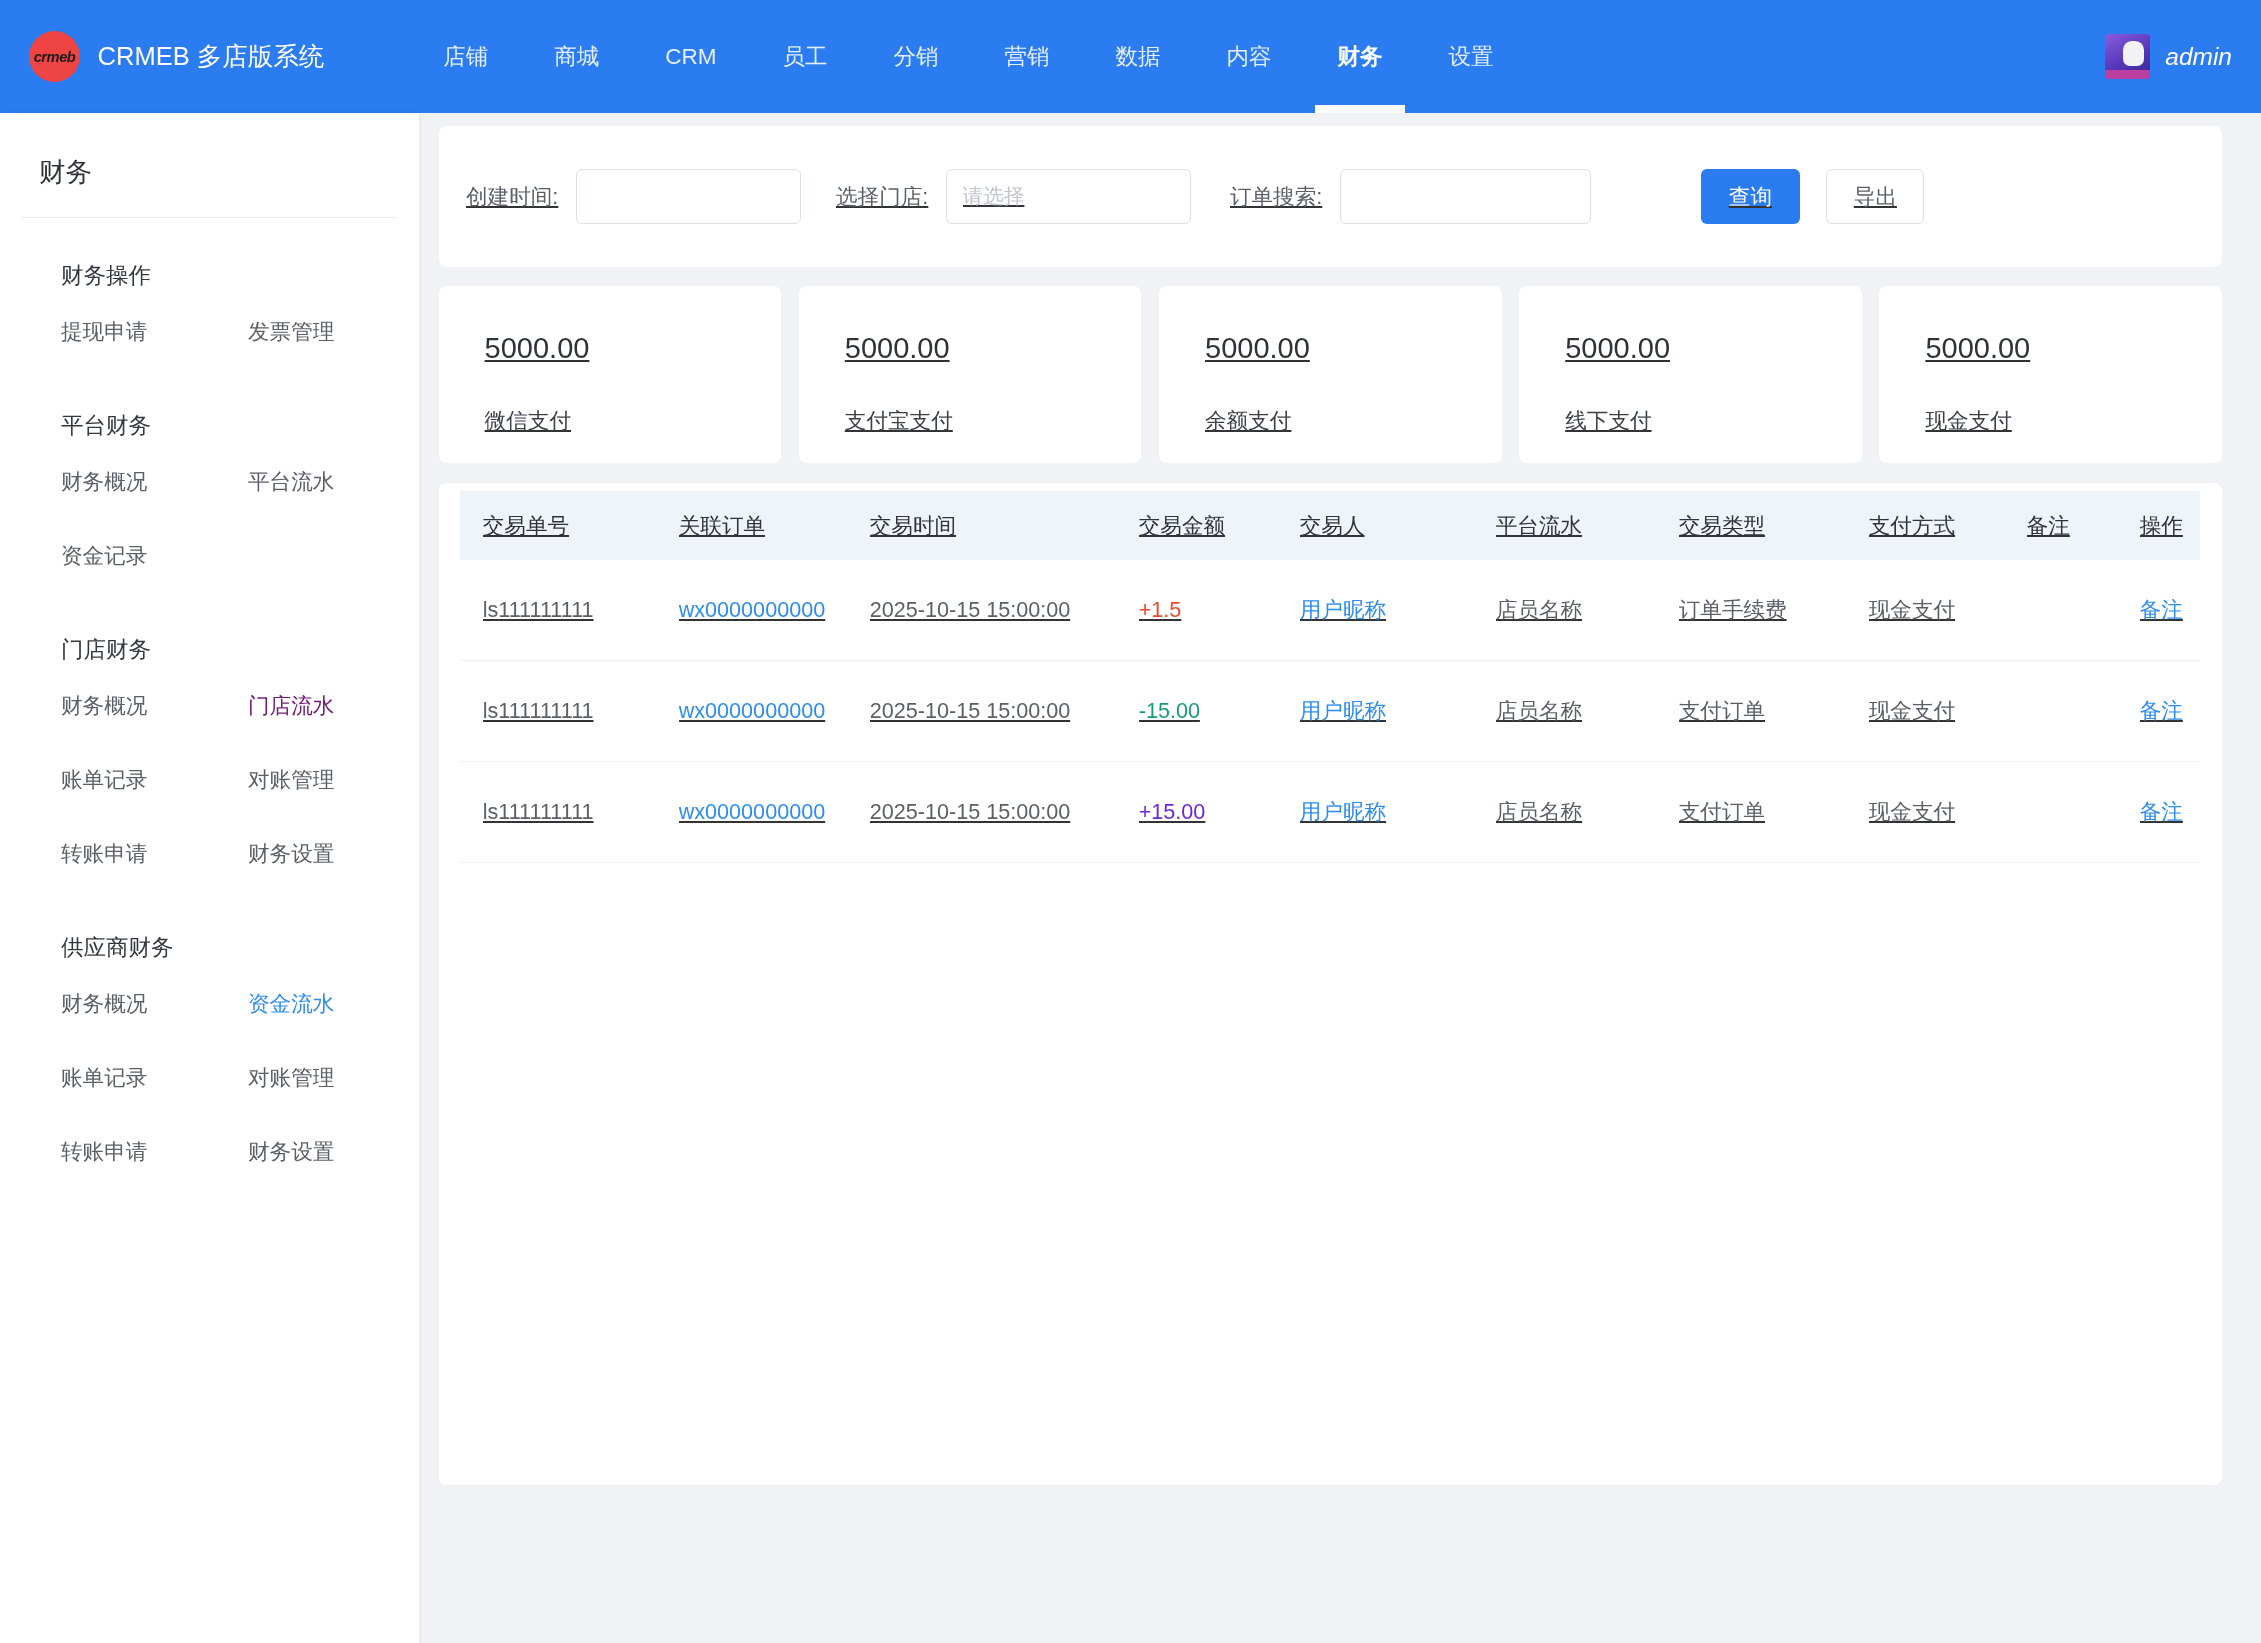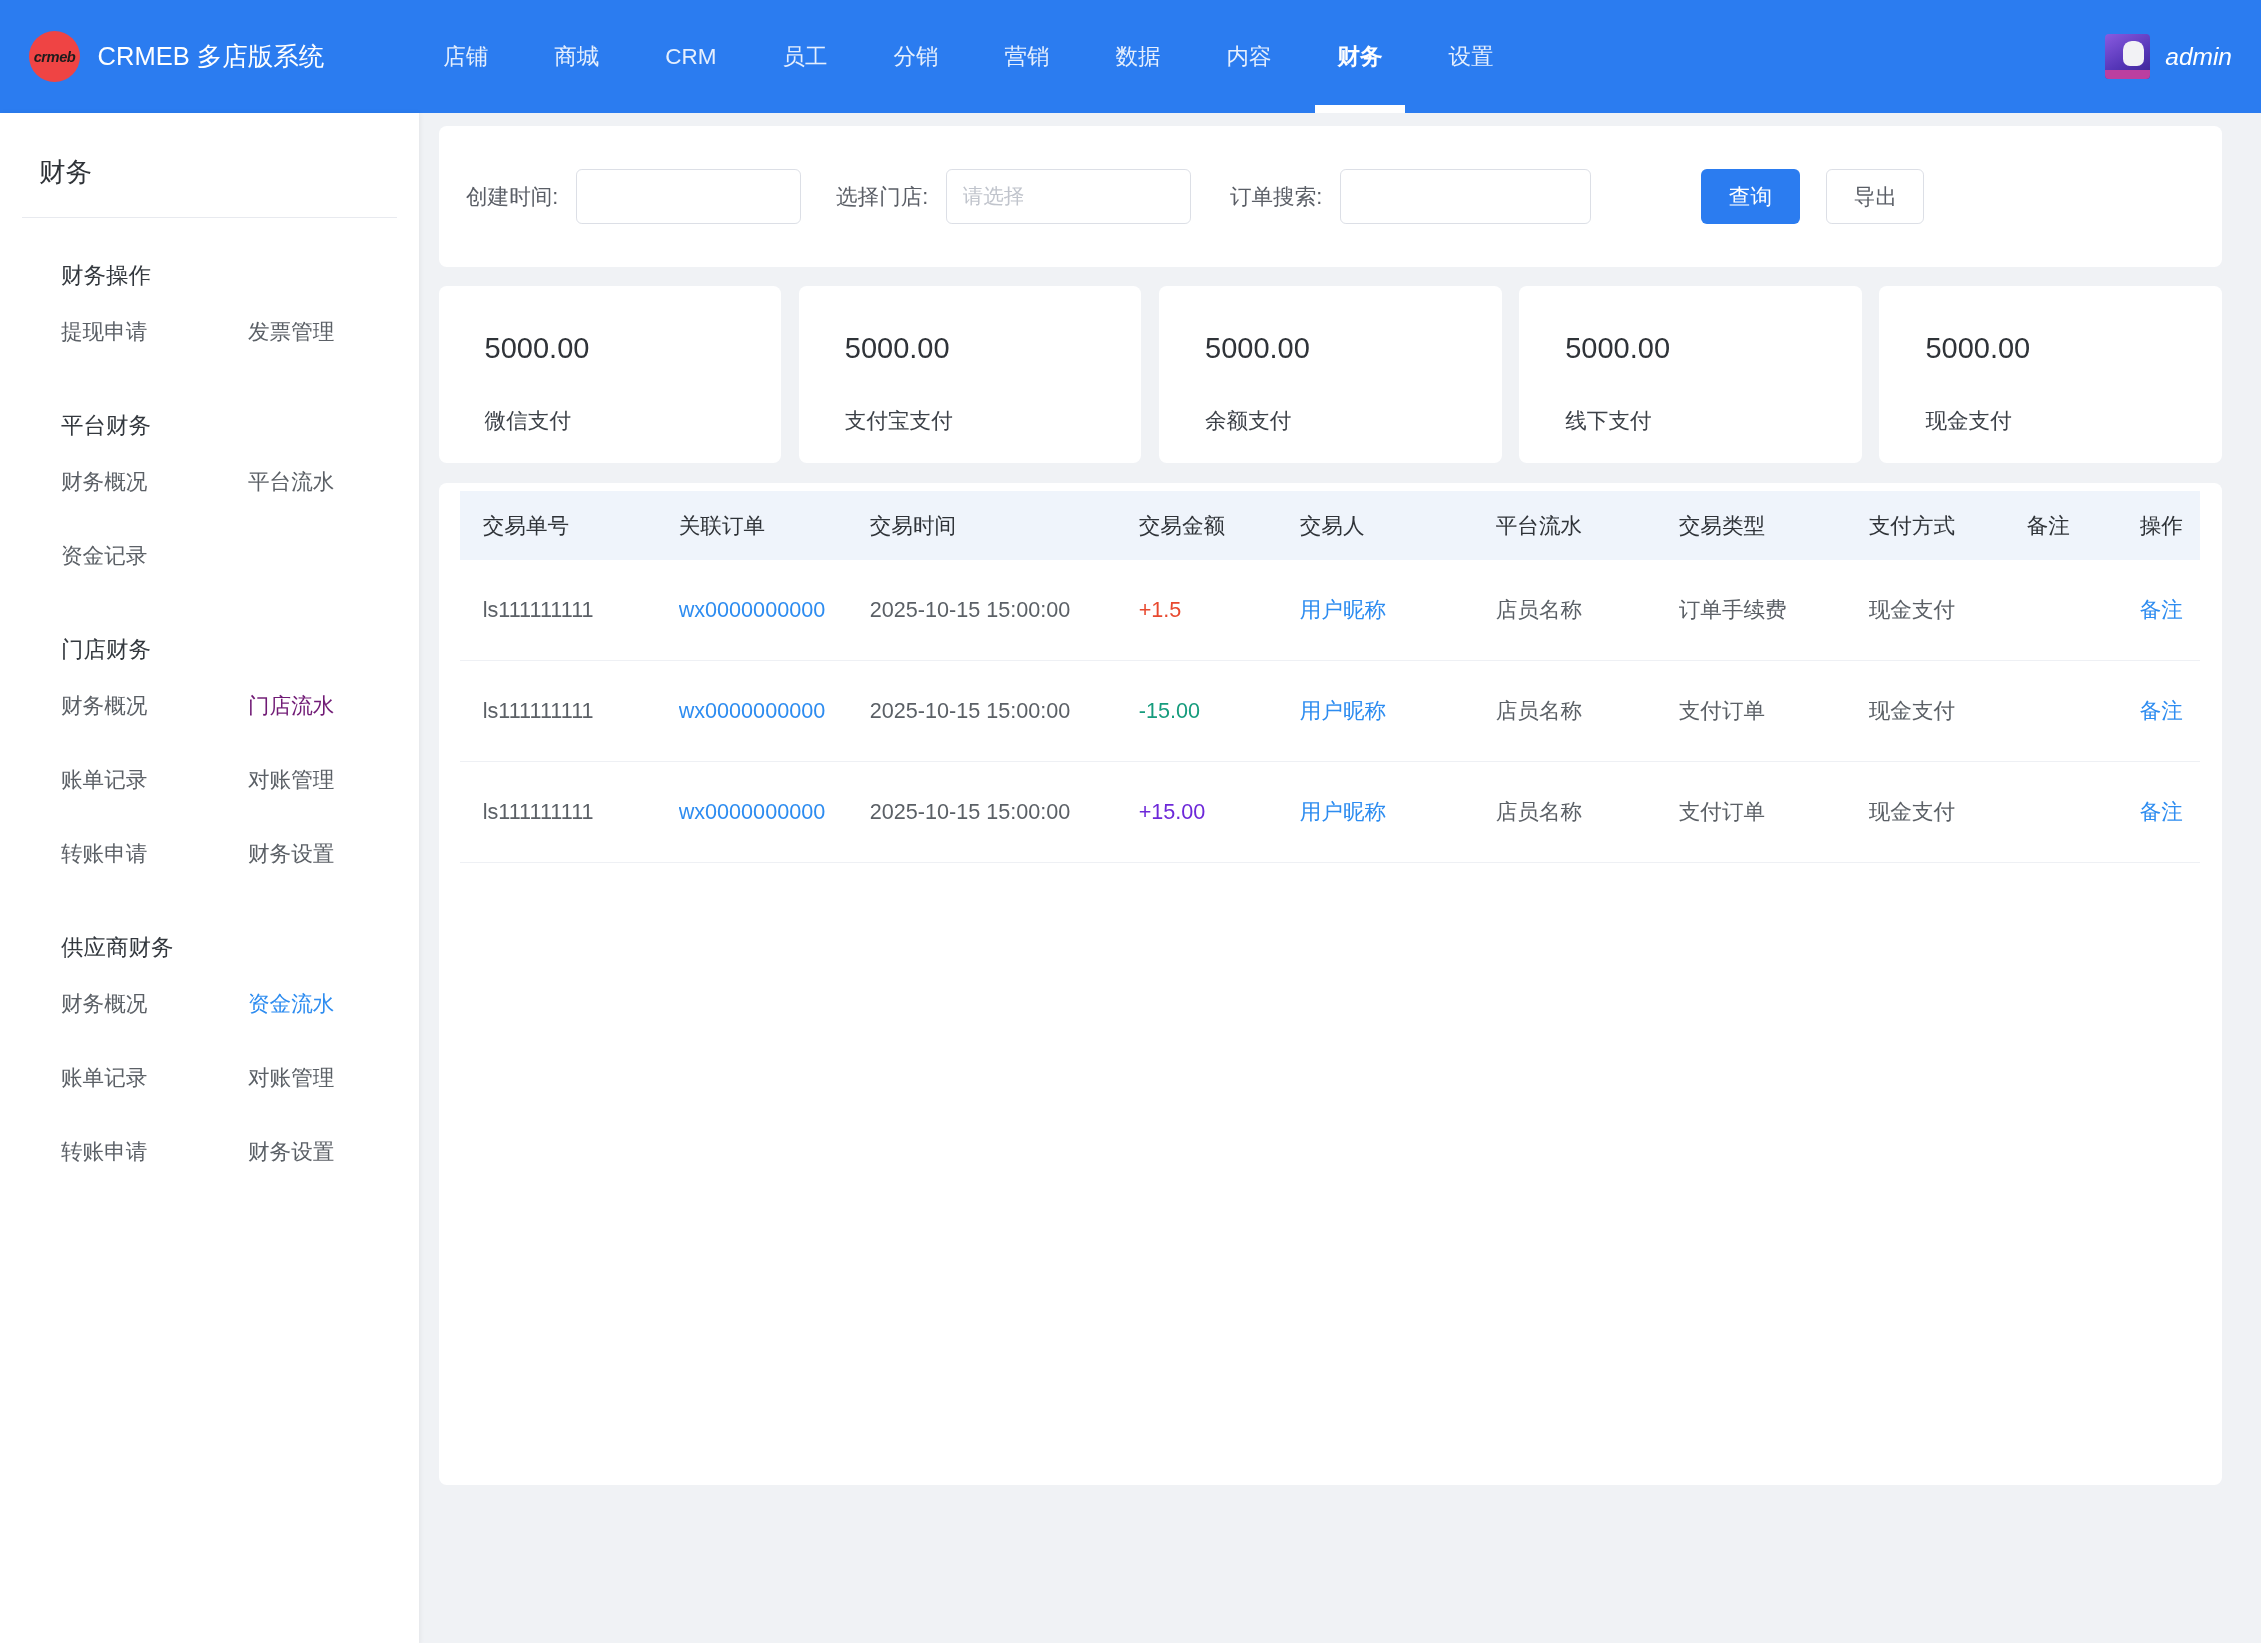--- a/index.html
+++ b/index.html
@@ -35,21 +35,21 @@
              padding-top:41px; flex:none; }
   .side-title { font-size:26.5px; color:#2f3338; margin-left:39px; }
   .side-divider { height:1px; background:#e8eaef; margin:27.4px 21.6px 0 21.6px; }
   .side-section { margin-top:39px; }
   .side-section-title { font-size:22.5px; color:#33383e; font-weight:500; margin-left:61px;
              height:37px; display:flex; align-items:center; }
   .side-items { display:grid; grid-template-columns:187px auto; margin-left:61px; }
   .side-item { height:74px; display:flex; align-items:center; font-size:21.6px; color:#5b6066; cursor:pointer; }
 
   
-  .main { flex:1; padding:12.7px 39px 0 19.6px; min-width:0; }
+  .main { flex:1; padding:12.7px 39px 0 19.6px; min-width:0;text-decoration:underline; }
   .filter-card { height:141px; background:#fff; border-radius:7.8px; display:flex;
                  align-items:center; padding:0 27.4px; }
   .f-label { font-size:21.6px; color:#5a5e66; white-space:nowrap; }
   .f-input { height:55px; border:1px solid #dcdfe6; border-radius:5.9px; margin-left:17.6px;
              padding:0 15.7px; font-size:20.6px; color:#a16207; outline:none; background:#fff;
              font-family:inherit; }
   .f-input::placeholder { color:#c0c4cc; }
   .w1 { width:225px; } .w2 { width:245px; } .w3 { width:251px; }
   .ml36 { margin-left:35px; } .ml40 { margin-left:39px; }
   .btn { height:55px; border-radius:5.9px; font-size:21.6px; cursor:pointer; font-family:inherit; }

